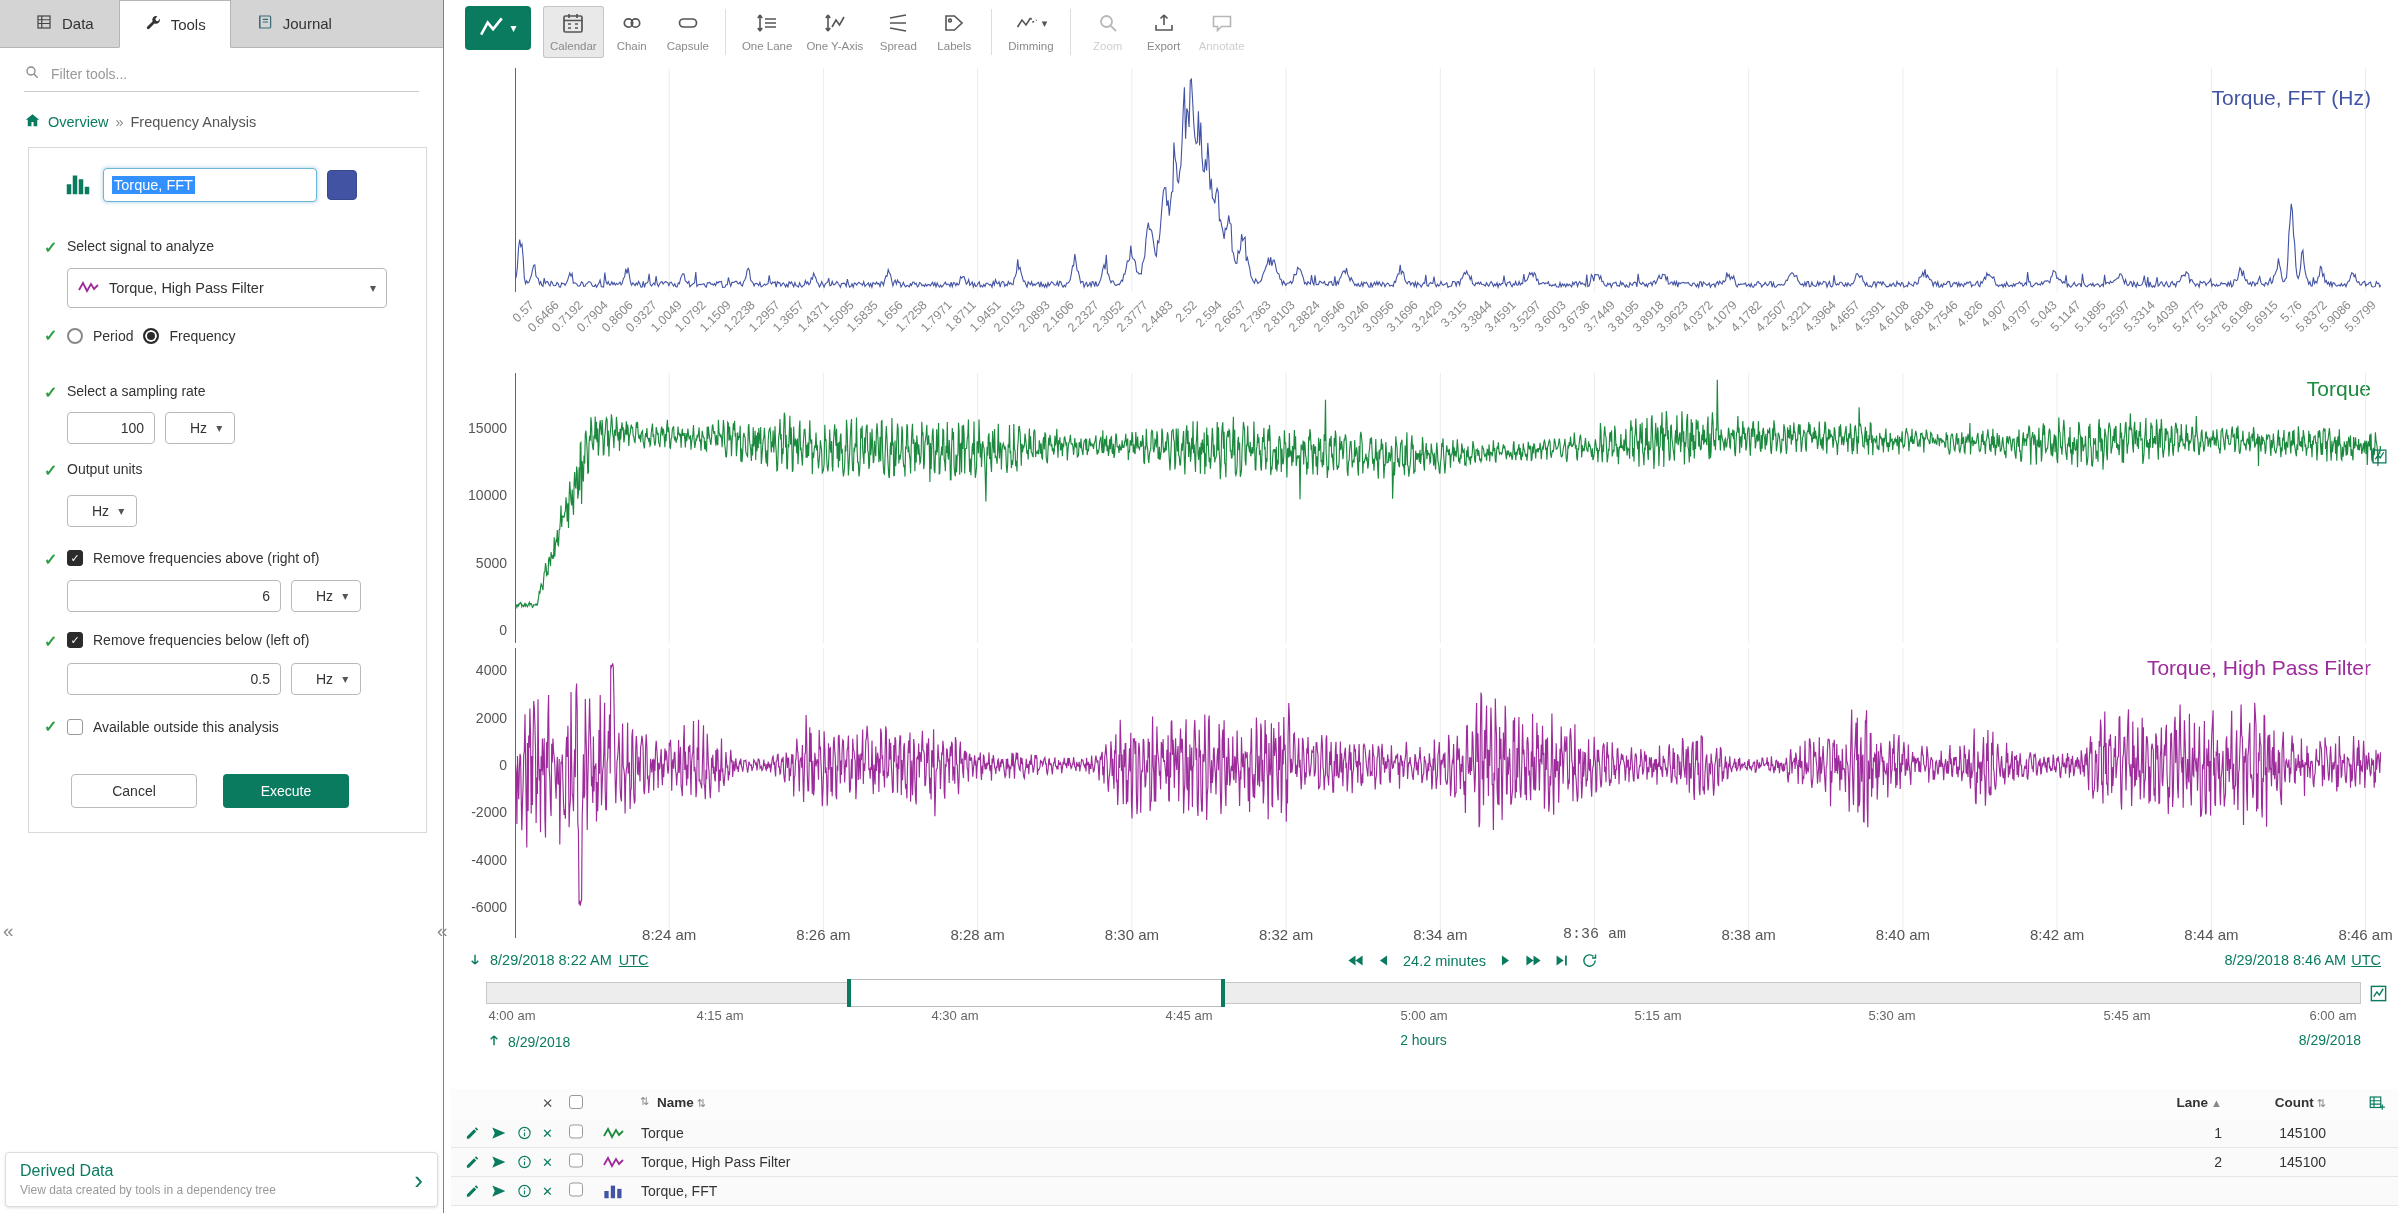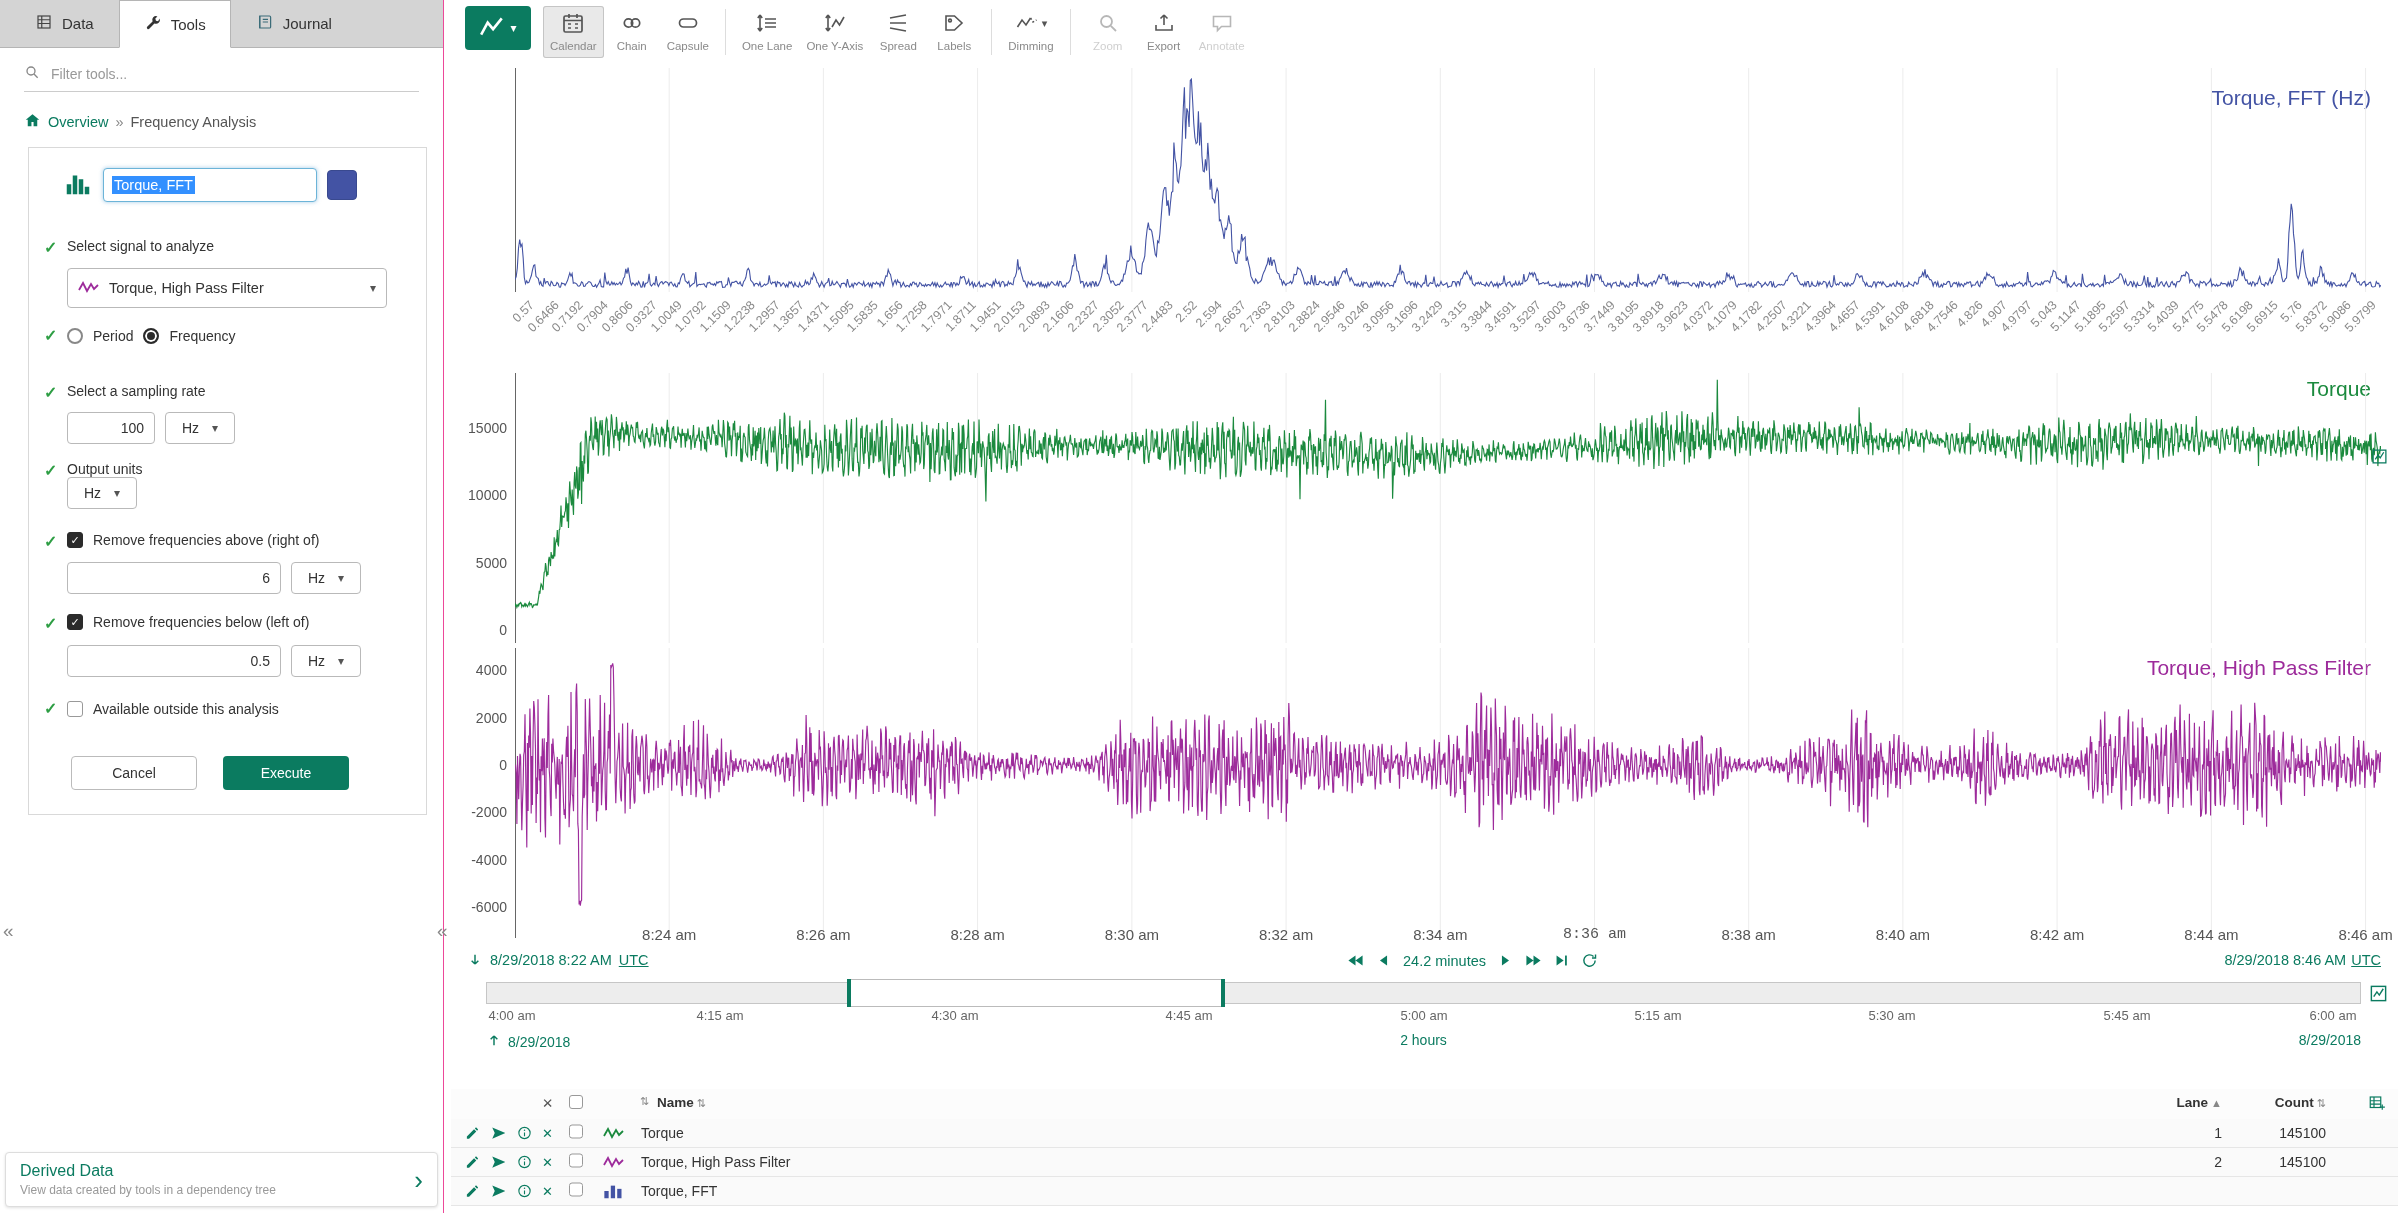--- a/index.html
+++ b/index.html
@@ -26,21 +26,21 @@
   .name-box .sel{background:var(--selection,#3390ff);color:#fff;padding:1px 2px;white-space:nowrap}
   .swatch{width:30px;height:30px;border-radius:4px;border:1px solid #39498f;box-sizing:border-box}
   .sec{display:flex}
   .ck{flex:0 0 30px;width:30px;padding-left:7px;color:#2e9e44;font-size:16px;font-weight:bold;box-sizing:border-box}
   .body{flex:1}
   .lbl{font-size:14px;color:#333}
   .dropdown{display:flex;align-items:center;gap:9px;border:1px solid #b9b9b9;border-radius:4px;background:#fff;padding:0 10px;height:40px;font-size:14.5px;box-sizing:border-box;cursor:pointer}
   .dropdown .caret{margin-left:auto;color:#555;font-size:12px}
   .dd-signal{width:320px}
   .dd-signal svg{width:22px;height:14px;color:var(--hpf,#9d2b9b)}
-  .dd-unit{width:70px;height:32px;font-size:14px;padding:0 16px}
+  .dd-unit{width:70px;height:32px;font-size:14px;padding:0 24px}
   .numinput{height:32px;border:1px solid #b9b9b9;border-radius:4px;font-size:14px;text-align:right;padding:0 10px;font-family:inherit;color:#333;box-sizing:border-box}
   .inputs-row{display:flex;gap:10px;align-items:center}
   .radio-row{display:flex;align-items:center;gap:10px;font-size:14px}
   .radio{width:16px;height:16px;border-radius:50%;border:2px solid #888;box-sizing:border-box;cursor:pointer}
   .radio.on{border:2px solid #2b2b2b;background:#2b2b2b;box-shadow:inset 0 0 0 2px #fff}
   .chk-row{display:flex;align-items:center;gap:10px;font-size:14px}
   .chkbox{width:16px;height:16px;border:1px solid #999;border-radius:3px;background:#fff;display:inline-flex;align-items:center;justify-content:center;font-size:11px;color:transparent;box-sizing:border-box;cursor:pointer;flex:0 0 16px}
   .chkbox.on{background:#2b2b2b;border-color:#2b2b2b;color:#fff}
   .btns{display:flex;gap:26px;margin-left:34px}
   .btn-cancel{width:126px;height:34px;border:1px solid #bbb;border-radius:4px;background:#fff;font-size:14px;color:#333;font-family:inherit;cursor:pointer}
@@ -227,21 +227,21 @@
               <span>Hz</span>
               <span class="caret">▾</span>
             </div>
           </div>
         </div>
       </div>
 
       <div class="sec" style="margin-bottom:23px">
         <span class="ck">✓</span>
         <div class="body">
-          <div class="lbl" style="">Output units</div>
+          <div class="lbl" style="margin-bottom:18px">Output units</div>
           <div class="dropdown dd-unit">
             <span>Hz</span>
             <span class="caret">▾</span>
           </div>
         </div>
       </div>
 
       <div class="sec" style="margin-bottom:20px">
         <span class="ck">✓</span>
         <div class="body">

